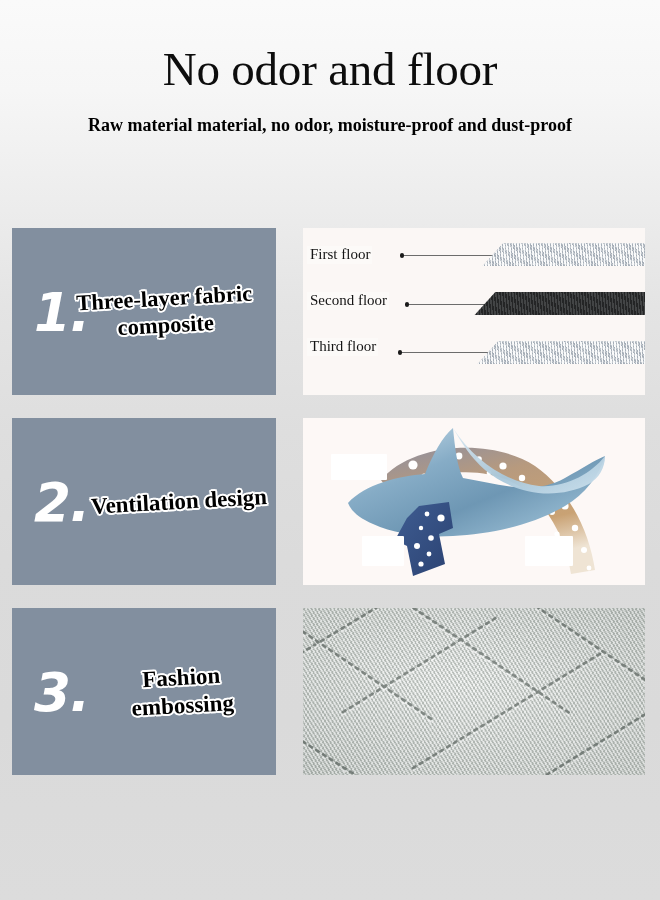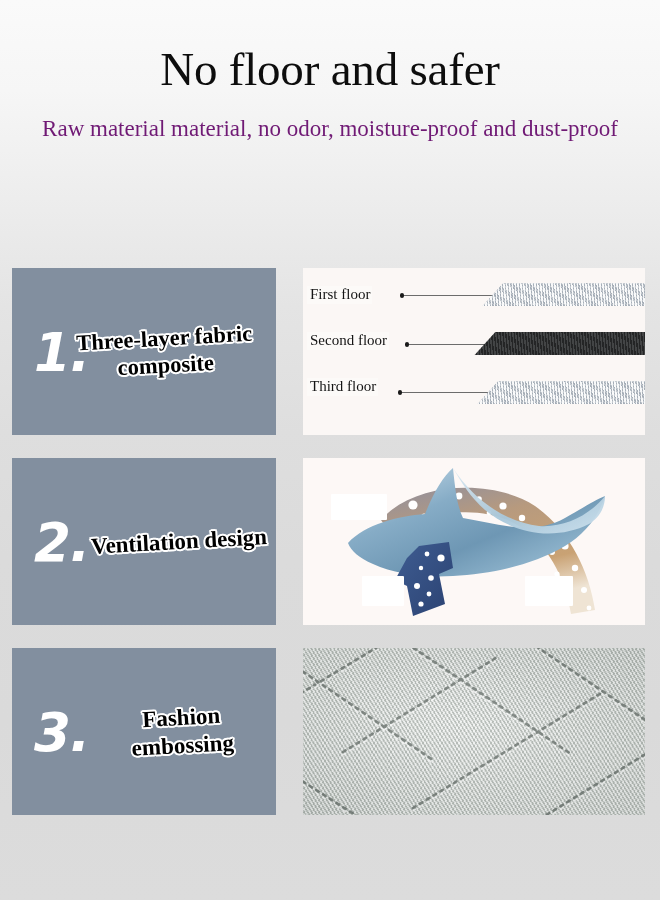--- a/index.html
+++ b/index.html
@@ -34,24 +34,24 @@
     font-family: "Liberation Serif", "DejaVu Serif", serif;
     font-size: 47px;
     font-weight: 400;
     line-height: 1.08;
     color: #0d0d0d;
     letter-spacing: -0.2px;
   }
   .page-subtitle {
     margin: 18px auto 0 auto;
     width: 600px;
-    font-size: 23px;
+    font-size: 18px;
     line-height: 1.42;
-    color: #701a75;
-    font-weight: 400;
+    color: #000000;
+    font-weight: 700;
   }
 
   
   .features {
     position: absolute;
     left: 0;
     top: 228px;
     width: 660px;
   }
   .feature-row {
@@ -115,21 +115,20 @@
     top: 0;
     width: 342px;
     height: 167px;
     overflow: hidden;
   }
 
   
   .diagram {
     background: #fbf7f5;
     position: relative;
-    margin-top: 40px;
   }
   .layer-row {
     position: absolute;
     left: 0;
     width: 100%;
     height: 44px;
   }
   .layer-row.r1 { top: 12px; }
   .layer-row.r2 { top: 58px; }
   .layer-row.r3 { top: 104px; }
@@ -219,21 +218,21 @@
     position: absolute; inset: 0;
     background: radial-gradient(ellipse at 45% 45%,
                 rgba(255,255,255,.18) 0%, rgba(120,128,124,.22) 100%);
     pointer-events: none;
   }
 </style>
 </head>
 <body>
 
 <div class="header">
-  <h1 class="page-title">No floor and safer</h1>
+  <h1 class="page-title">No odor and floor</h1>
   <p class="page-subtitle">Raw material material, no odor, moisture-proof and dust-proof</p>
 </div>
 
 <div class="features">
 
   <div class="feature-row">
 
     <div class="label-card">
       <span class="card-number">1.</span>
       <span class="card-text">Three-layer fabric composite</span>

